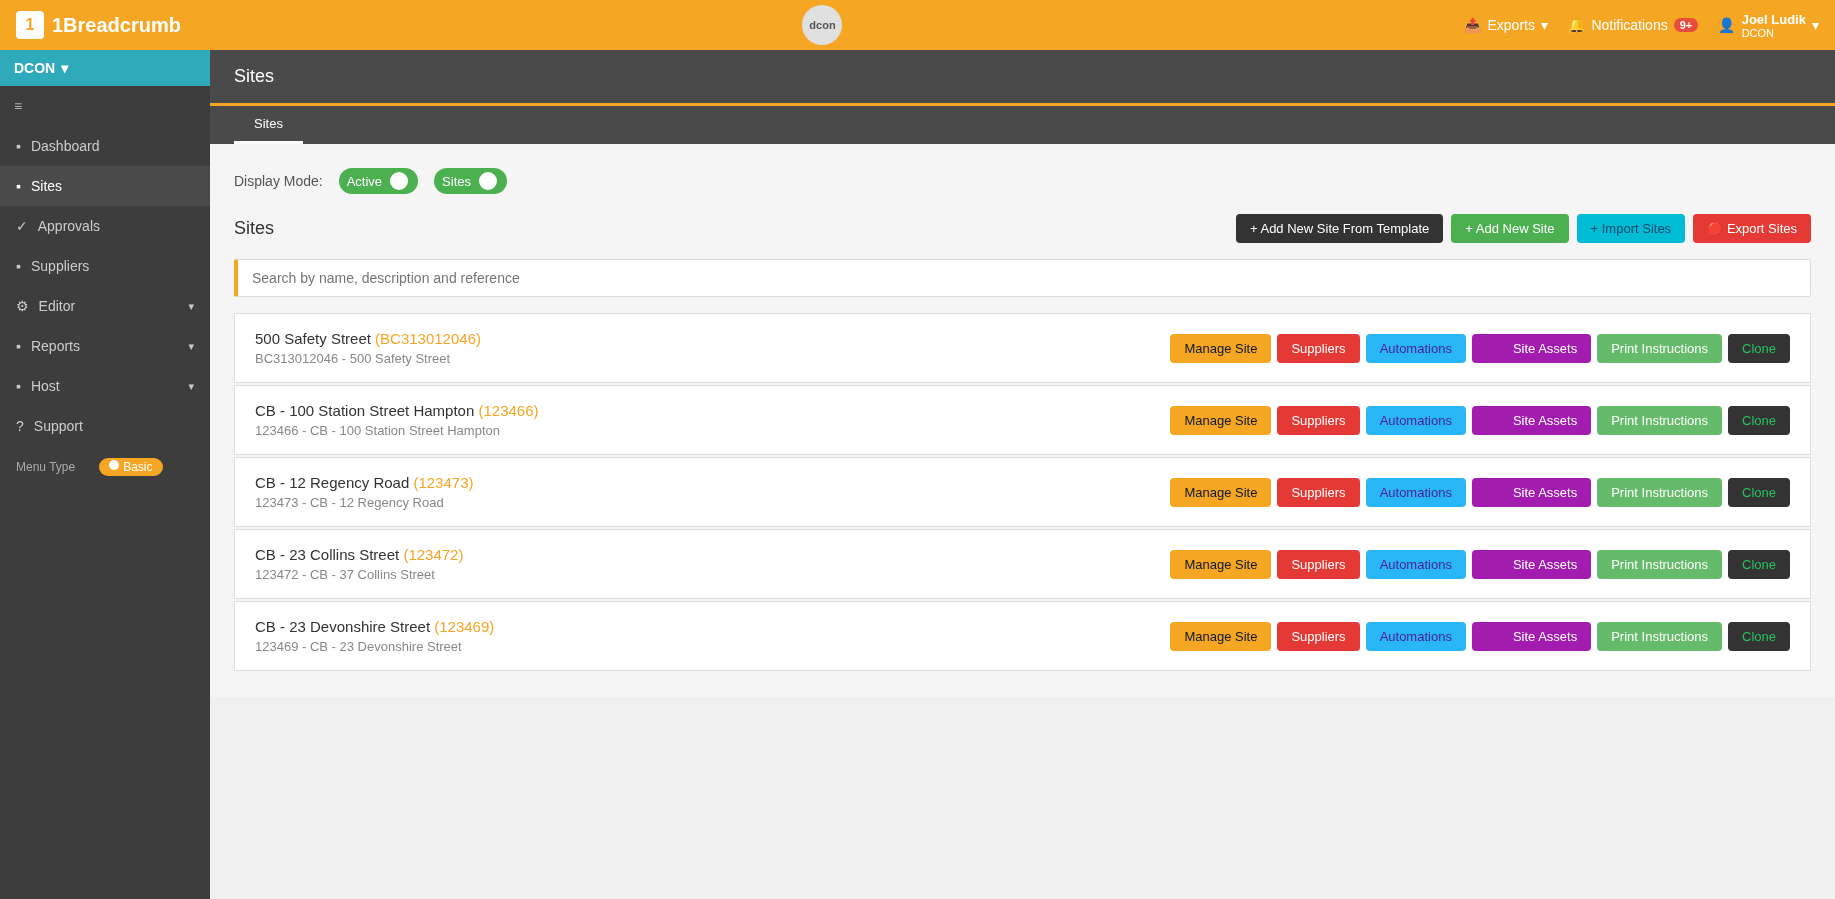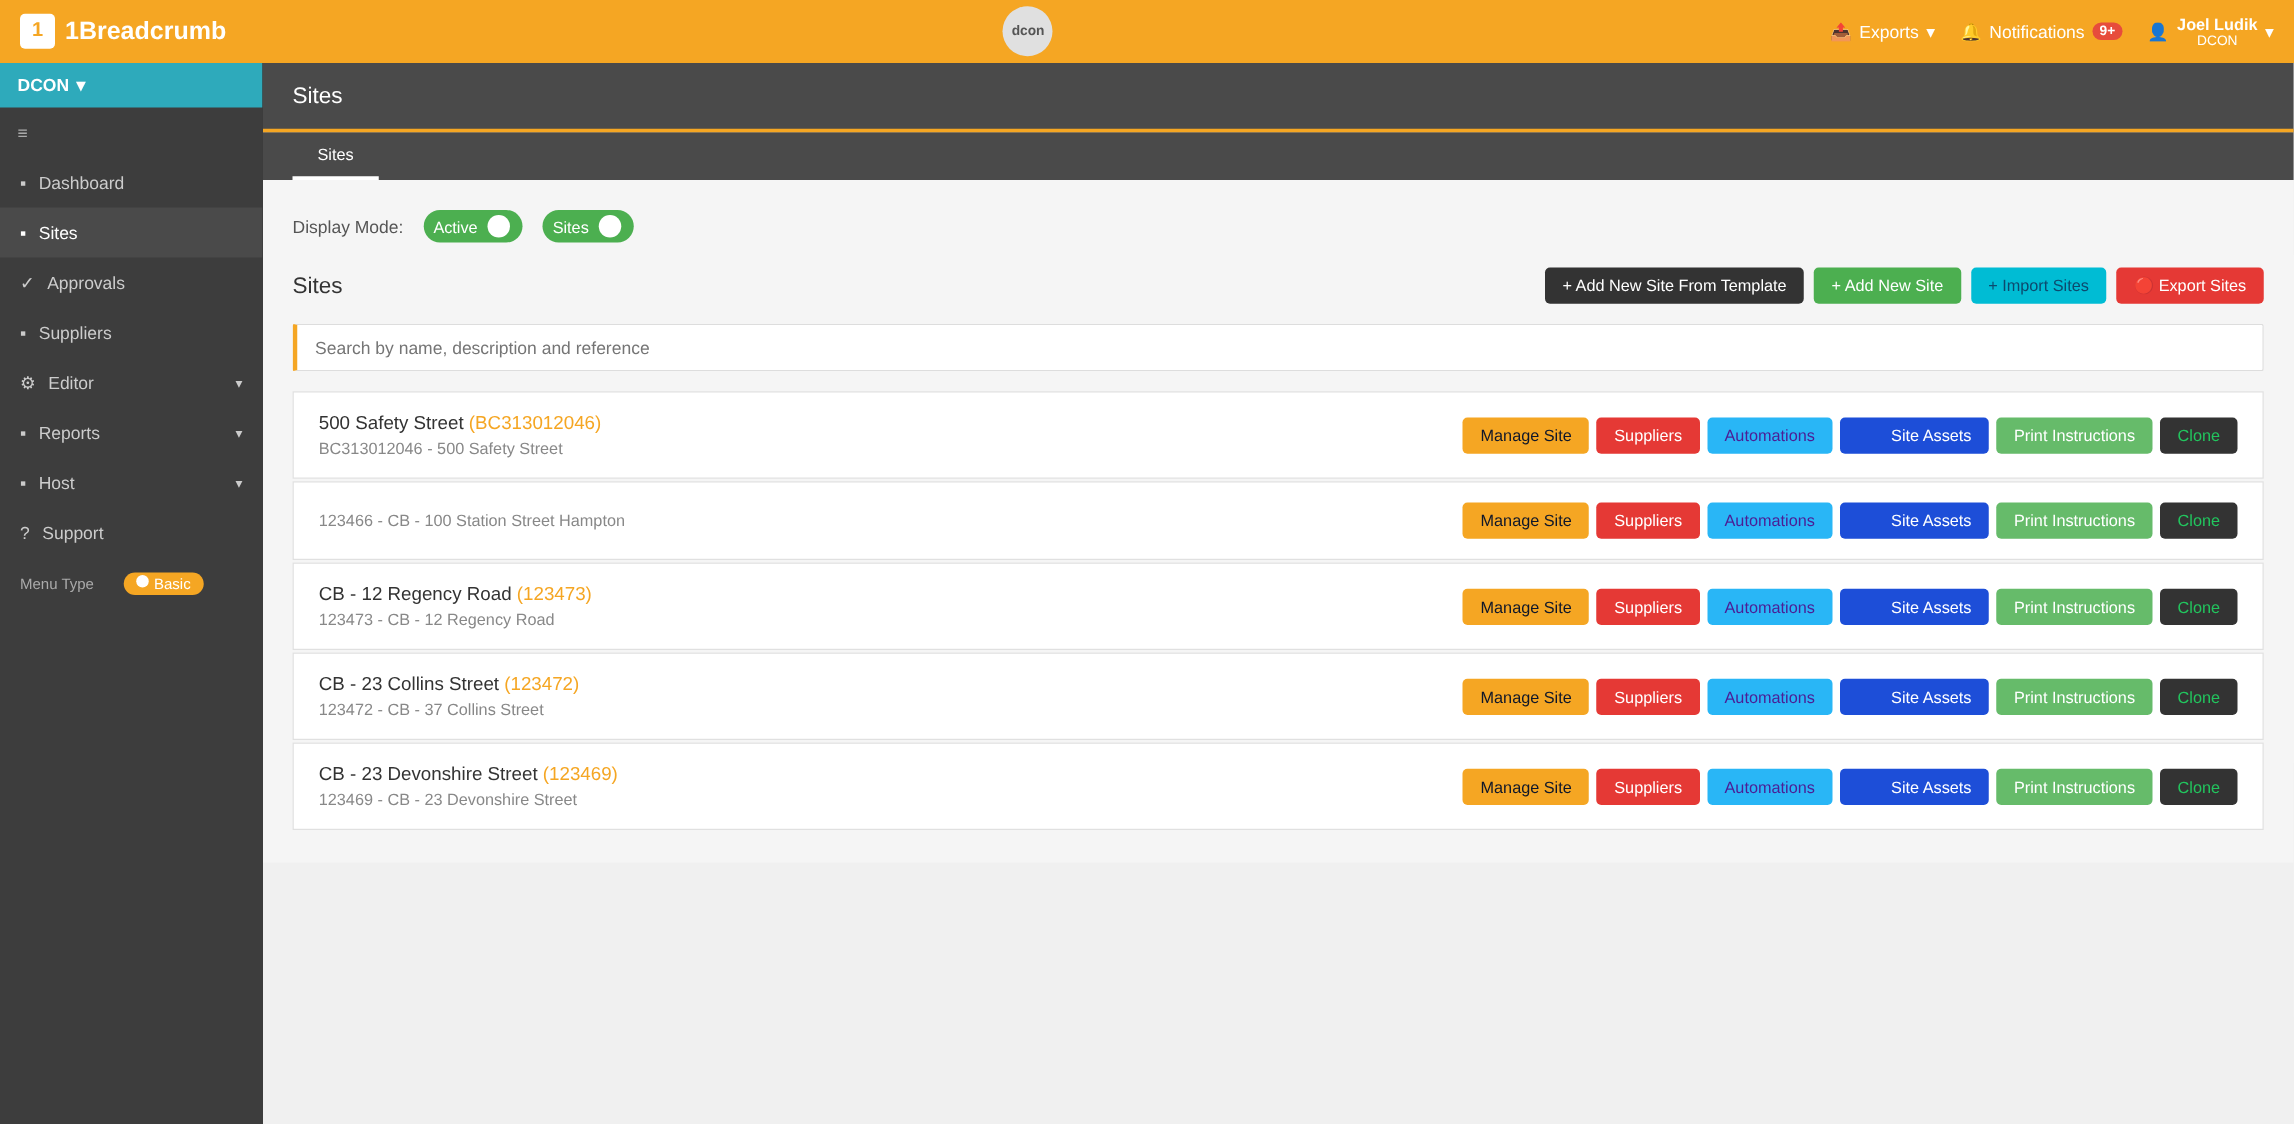--- a/index.html
+++ b/index.html
@@ -61,21 +61,21 @@
     }
     .notification-badge {
       background: #e74c3c;
       color: white;
       border-radius: 10px;
       padding: 1px 6px;
       font-size: 11px;
       font-weight: bold;
     }
     .user-info {
-      display: flex; flex-direction: column; align-items: center;
+      display: flex; flex-direction: column; align-items: flex-start;
     }
     .user-name { font-weight: bold; font-size: 13px; }
     .user-org { font-size: 11px; }
 
     
     .sidebar {
       position: fixed;
       top: 50px; left: 0;
       width: 210px;
       bottom: 0;
@@ -259,21 +259,21 @@
     .site-name .ref { color: #f5a623; font-weight: normal; }
     .site-desc { color: #888; font-size: 13px; }
     .site-actions {
       display: flex;
       gap: 6px;
       align-items: center;
     }
     .btn-manage { background: #f5a623; color: #0f172a; }
     .btn-suppliers { background: #e53935; color: white; }
     .btn-automations { background: #29b6f6; color: #4c1d95; }
-    .btn-assets { background: #1d4ed8; color: white; padding-left: 41px; }
+    .btn-assets { background: #a21caf; color: white; padding-left: 41px; }
     .btn-print { background: #66bb6a; color: white; }
     .btn-clone { background: #333; color: #22c55e; }
   </style>
 </head>
 <body>
 
 <nav class="top-nav">
   <div class="brand">
     <div class="brand-logo">
       <span>1</span>
@@ -419,20 +419,23 @@
         <button class="btn btn-manage">Manage Site</button>
         <button class="btn btn-suppliers">Suppliers</button>
         <button class="btn btn-automations">Automations</button>
         <button class="btn btn-assets">Site Assets</button>
         <button class="btn btn-print">Print Instructions</button>
         <button class="btn btn-clone">Clone</button>
       </div>
     </div>
         <div class="site-card">
       <div class="site-info">
+        <div class="site-name">
+          CB - 100 Station Street Hampton <span class="ref">(123466)</span>
+        </div>
         <div class="site-desc">123466 - CB - 100 Station Street Hampton</div>
       </div>
       <div class="site-actions">
         <button class="btn btn-manage">Manage Site</button>
         <button class="btn btn-suppliers">Suppliers</button>
         <button class="btn btn-automations">Automations</button>
         <button class="btn btn-assets">Site Assets</button>
         <button class="btn btn-print">Print Instructions</button>
         <button class="btn btn-clone">Clone</button>
       </div>

